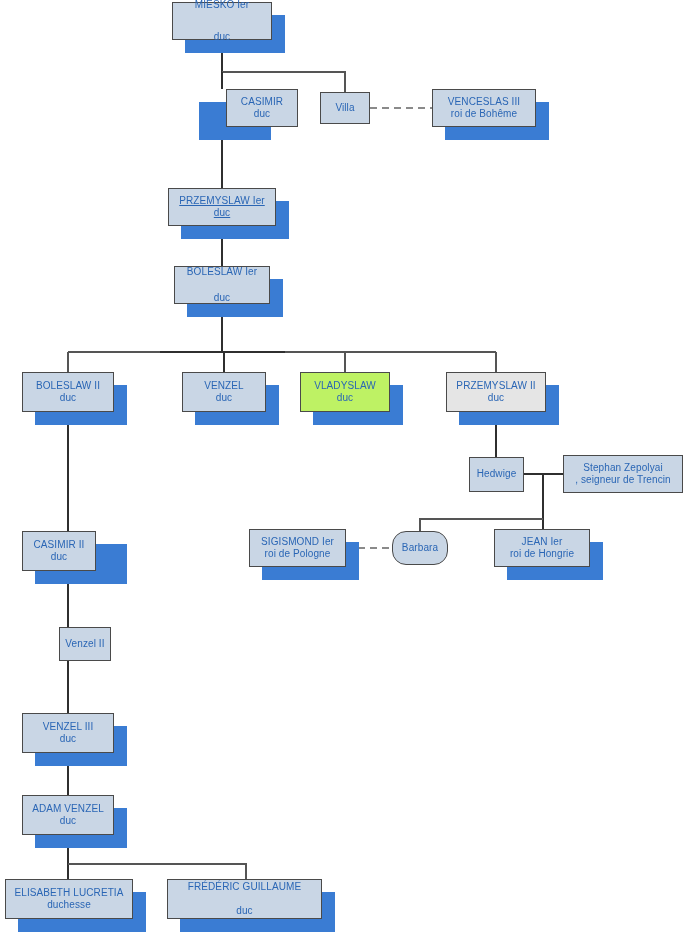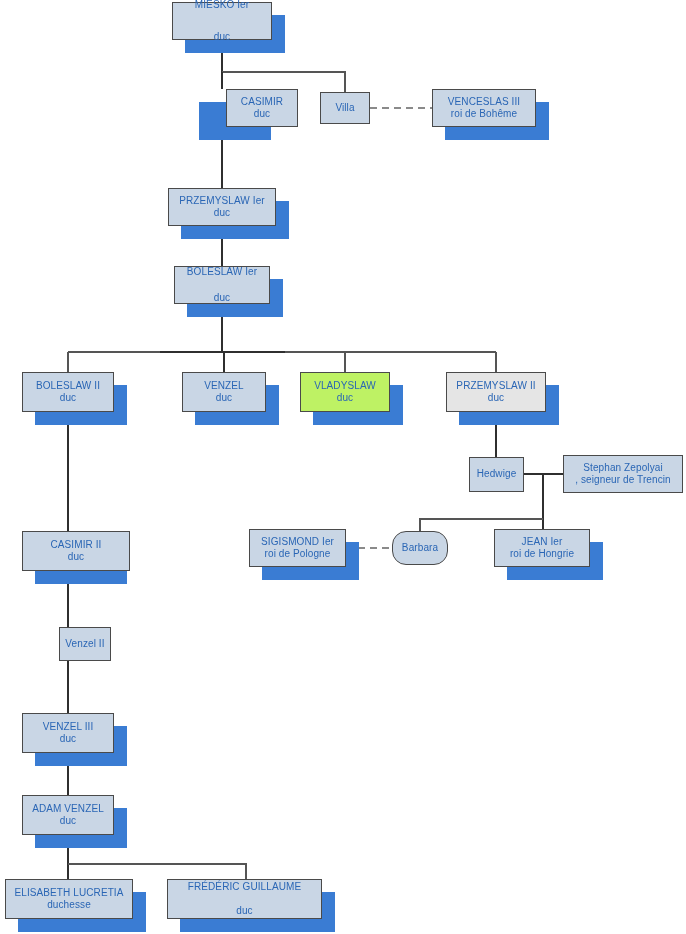--- a/index.html
+++ b/index.html
@@ -116,21 +116,21 @@
         <span>CASIMIR</span>
         <span class="ln2">duc</span>
       </div>
       <div class="node" style="left: 320px; top: 92px; width: 50px; height: 32px; background: rgb(201, 214, 229); border-color: rgb(74, 74, 74); color: rgb(42, 102, 181);">
         <span>Villa</span>
       </div>
       <div class="node" style="left: 432px; top: 89px; width: 104px; height: 38px; background: rgb(201, 214, 229); border-color: rgb(74, 74, 74); color: rgb(42, 102, 181);">
         <span>VENCESLAS III</span>
         <span class="ln2">roi de Bohême</span>
       </div>
-      <div class="node" style="left: 168px; top: 188px; width: 108px; height: 38px; background: rgb(201, 214, 229); border-color: rgb(74, 74, 74); color: rgb(42, 102, 181);">
+      <div class="node" style="left: 168px; top: 188px; width: 108px; height: 38px; background: rgb(201, 214, 229); border-color: rgb(74, 74, 74); color: rgb(42, 102, 181); text-decoration: underline;">
         <span>PRZEMYSLAW Ier</span>
         <span class="ln2">duc</span>
       </div>
       <div class="node" style="left: 174px; top: 266px; width: 96px; height: 38px; background: rgb(201, 214, 229); border-color: rgb(74, 74, 74); color: rgb(42, 102, 181); gap: 14px;">
         <span>BOLESLAW Ier</span>
         <span class="ln2">duc</span>
       </div>
       <div class="node" style="left: 22px; top: 372px; width: 92px; height: 40px; background: rgb(201, 214, 229); border-color: rgb(74, 74, 74); color: rgb(42, 102, 181);">
         <span>BOLESLAW II</span>
         <span class="ln2">duc</span>
@@ -158,21 +158,21 @@
         <span>SIGISMOND Ier</span>
         <span class="ln2">roi de Pologne</span>
       </div>
       <div class="node" style="left: 392px; top: 531px; width: 56px; height: 34px; background: rgb(201, 214, 229); border-color: rgb(74, 74, 74); color: rgb(42, 102, 181); border-radius: 14px;">
         <span>Barbara</span>
       </div>
       <div class="node" style="left: 494px; top: 529px; width: 96px; height: 38px; background: rgb(201, 214, 229); border-color: rgb(74, 74, 74); color: rgb(42, 102, 181);">
         <span>JEAN Ier</span>
         <span class="ln2">roi de Hongrie</span>
       </div>
-      <div class="node" style="left: 22px; top: 531px; width: 108px; height: 40px; background: rgb(201, 214, 229); border-color: rgb(74, 74, 74); color: rgb(42, 102, 181);">
+      <div class="node" style="left: 22px; top: 531px; width: 74px; height: 40px; background: rgb(201, 214, 229); border-color: rgb(74, 74, 74); color: rgb(42, 102, 181);">
         <span>CASIMIR II</span>
         <span class="ln2">duc</span>
       </div>
       <div class="node" style="left: 59px; top: 627px; width: 52px; height: 34px; background: rgb(201, 214, 229); border-color: rgb(74, 74, 74); color: rgb(42, 102, 181);">
         <span>Venzel II</span>
       </div>
       <div class="node" style="left: 22px; top: 713px; width: 92px; height: 40px; background: rgb(201, 214, 229); border-color: rgb(74, 74, 74); color: rgb(42, 102, 181);">
         <span>VENZEL III</span>
         <span class="ln2">duc</span>
       </div>

